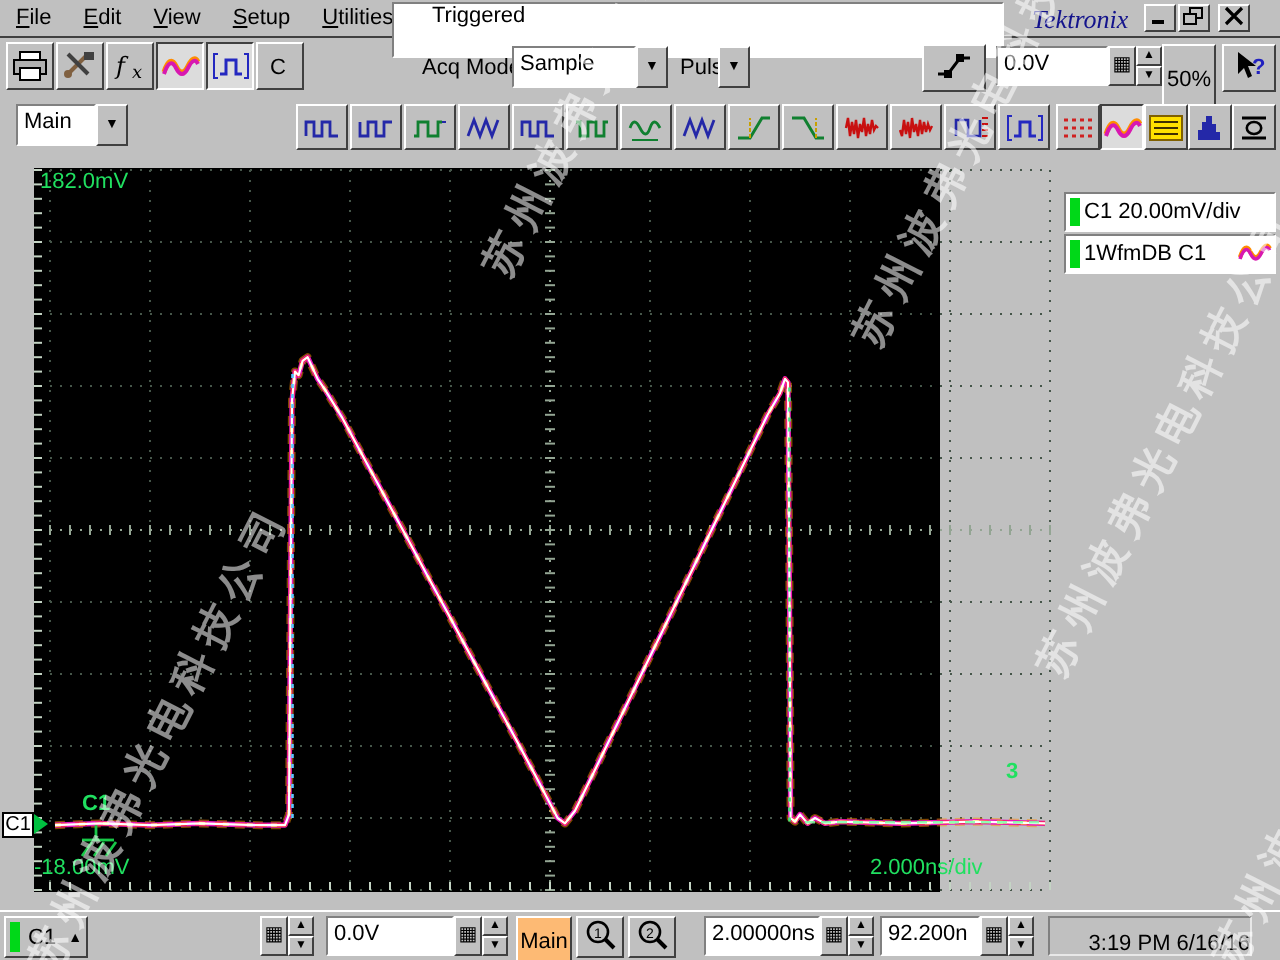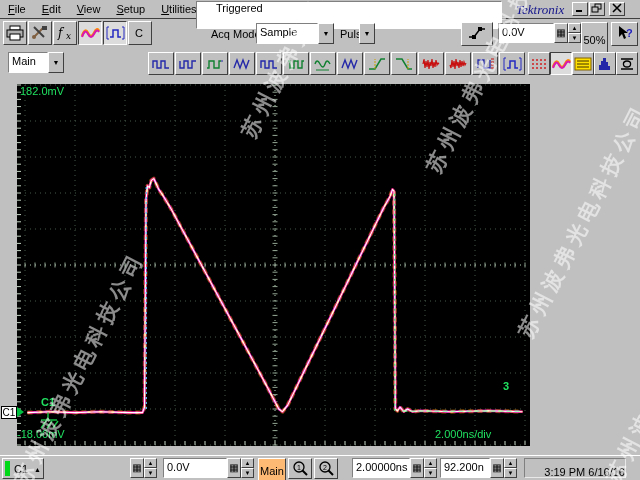--- a/index.html
+++ b/index.html
@@ -23,21 +23,21 @@
   .combo .ca{width:16px;border:1px solid;border-color:#fff #404040 #404040 #fff;background:#c0c0c0;
              font-size:7px;display:flex;align-items:center;justify-content:center}
   .vbox{position:absolute;height:20px;background:#fff;border:1px solid;
         border-color:#808080 #fff #fff #808080;padding:2px 0 0 3px;white-space:nowrap;overflow:hidden}
   .padbtn{position:absolute;width:14px;height:20px;font-size:10px;line-height:10px;padding:0;text-align:center}
   .spin{position:absolute;width:13px;height:20px;display:flex;flex-direction:column}
   .spin button{flex:1;font-size:6px;line-height:6px;padding:0;border:1px solid;
                border-color:#fff #404040 #404040 #fff;background:#c0c0c0}
   .gstripe{position:absolute;left:2px;top:2px;bottom:2px;width:5px;background:#00d818}
   .scope-label{position:absolute;color:#20e060;font-size:11px;white-space:nowrap;z-index:5}
-  #scope{position:absolute;left:17px;top:84px;width:513px;height:362px;background:#000}
+  #scope{position:absolute;left:17px;top:84px;width:453px;height:362px;background:#000}
   .wm{position:absolute;font-size:21px;letter-spacing:5px;color:#ffffff;opacity:.55;
       mix-blend-mode:soft-light;transform-origin:0 0;transform:rotate(-63deg);white-space:nowrap;
       pointer-events:none;font-weight:bold}
   #watermark{position:absolute;left:0;top:0;width:640px;height:480px;overflow:hidden;z-index:40;pointer-events:none}
   .wrow{position:absolute;left:532px;width:106px;height:20px;background:#fff;border:1px solid;
         border-color:#808080 #fff #fff #808080;display:flex;align-items:center;padding-left:9px}
   button{font-family:"Liberation Sans",sans-serif;font-size:11px;color:#000}
 </style>
 </head>
 <body>
@@ -221,20 +221,34 @@
         <svg viewBox="0 0 20 16" width="20" height="16">
           <path d="M2,14 L4,14 4,9 6,9 6,5 8,5 8,2 11,2 11,6 13,6 13,10 15,10 15,14 18,14 Z" fill="#2428a8"></path>
         </svg>
       </button><button class="dbtn raised">
         <svg viewBox="0 0 20 16" width="20" height="16">
           <path d="M4,3 L16,3 M4,13 L16,13" stroke="#000" stroke-width="1.5"></path>
           <ellipse cx="10" cy="8" rx="3.6" ry="3" fill="none" stroke="#000" stroke-width="1.3"></ellipse>
         </svg>
       </button></div>
 
+  <div class="wrow" style="top:96px">
+    <span class="gstripe"></span>
+    <span>C1 20.00mV/div</span>
+  </div>
+  <div class="wrow" style="top:117px">
+    <span class="gstripe"></span>
+    <span>1WfmDB C1</span>
+    <span style="margin-left:auto;margin-right:1px">
+      <svg viewBox="0 0 20 16" width="18" height="14">
+          <path d="M2,11 Q5,2 8,8 T14,8 T19,6" fill="none" stroke="#ff8c00" stroke-width="2.5"></path>
+          <path d="M2,12 Q5,3 8,9 T14,9 T19,7" fill="none" stroke="#d818b0" stroke-width="2"></path>
+        </svg>
+    </span>
+  </div>
 
   <div id="scope">
     <span class="scope-label" style="left:3px;top:1px">182.0mV</span>
     <span class="scope-label" style="left:0;top:344px">-18.00mV</span>
     <span class="scope-label" style="left:418px;top:344px">2.000ns/div</span>
     <span class="scope-label" style="left:486px;top:296px;font-weight:bold">3</span>
     <span class="scope-label" style="left:24px;top:312px;font-weight:bold">C1</span>
   <svg viewBox="0 0 513 362" width="513" height="362" style="position: absolute; left: 0px; top: 0px;">
         <line x1="8" y1="1" x2="8" y2="361" stroke="#46564a" stroke-width="1" stroke-dasharray="1 4"></line>
         <line x1="58" y1="1" x2="58" y2="361" stroke="#46564a" stroke-width="1" stroke-dasharray="1 4"></line>

